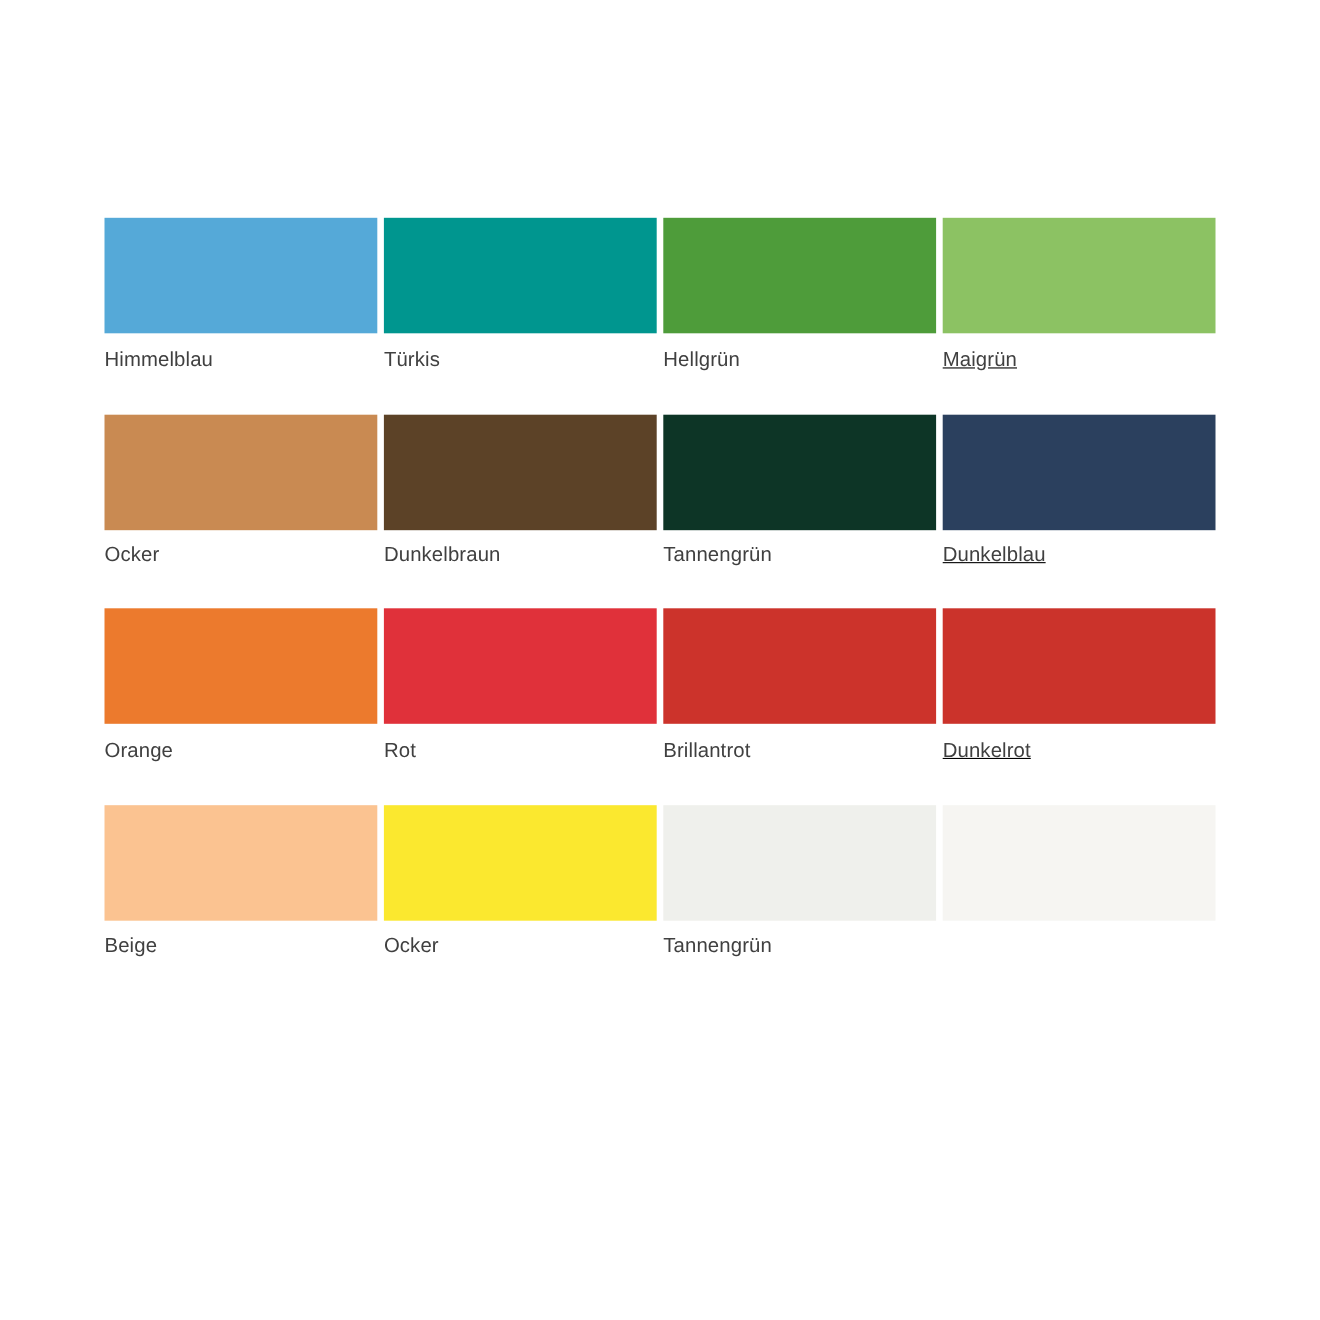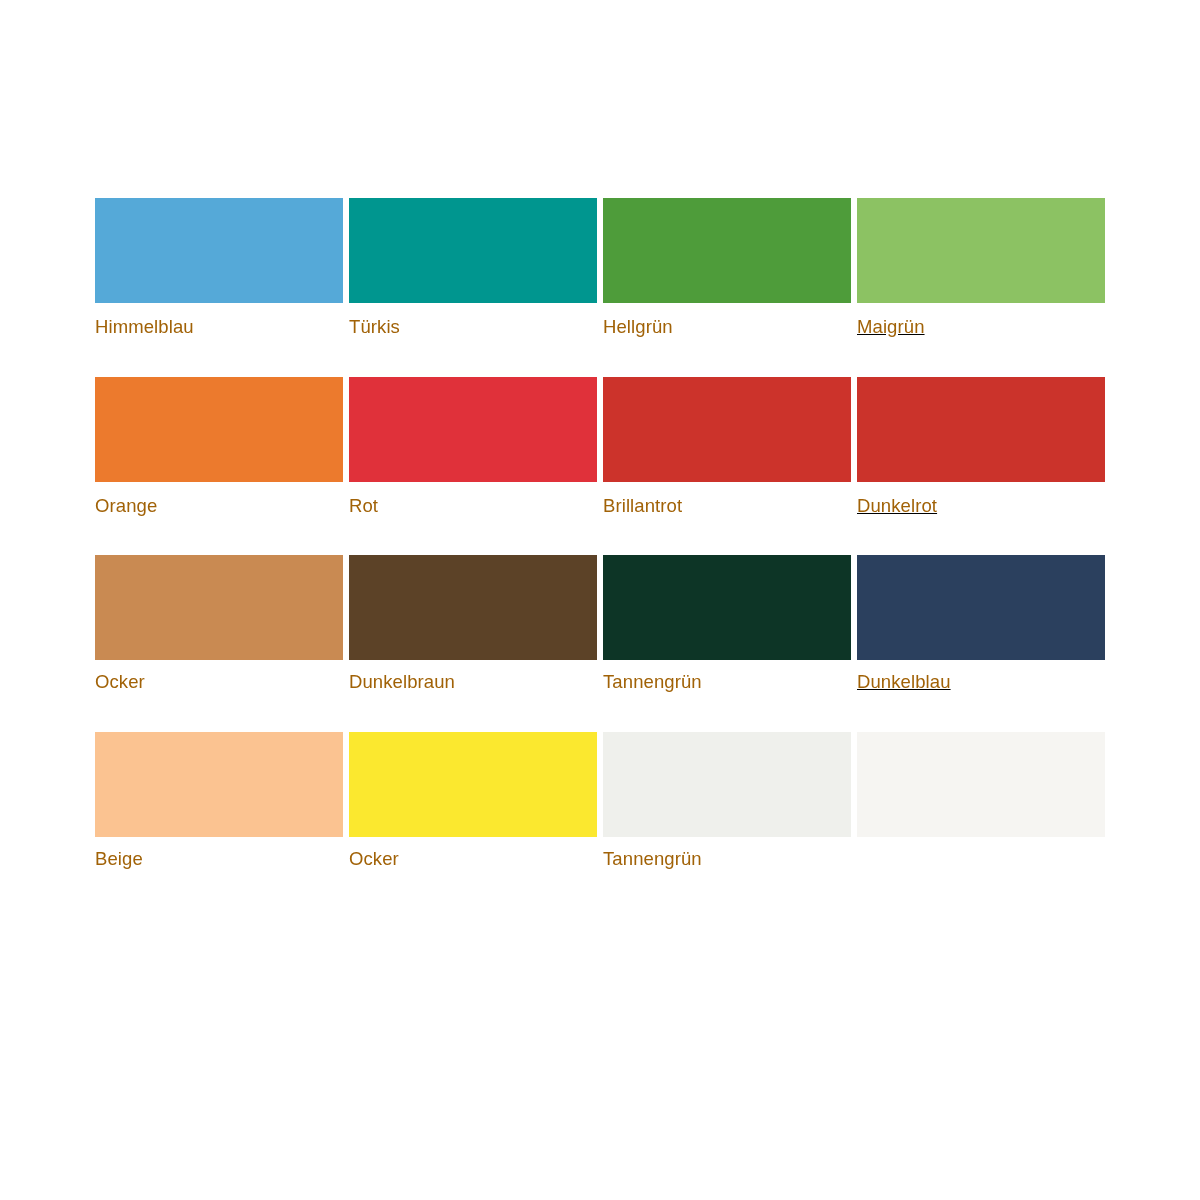--- a/index.html
+++ b/index.html
@@ -46,21 +46,21 @@
     width: 248px;
     height: 105px;
     display: block;
   }
 
   .swatch-label {
     display: block;
     font-family: "Liberation Sans", sans-serif;
     font-size: 18.5px;
     line-height: 1;
-    color: #a16207;
+    color: #404040;
     letter-spacing: 0.1px;
     padding-top: 13px;
     white-space: nowrap;
   }
 
   
   .palette-row.row-lowlabel .swatch-label {
     padding-top: 15px;
   }
 </style>
@@ -81,55 +81,55 @@
     <div class="swatch-cell">
       <span class="swatch-chip" style="background-color: rgb(78, 156, 58);"></span>
       <span class="swatch-label">Hellgrün</span>
     </div>
     <div class="swatch-cell">
       <span class="swatch-chip" style="background-color: rgb(140, 194, 99);"></span>
       <span class="swatch-label">Maigrün</span>
     </div>
   </div>
 
+  <div class="palette-row">
+    <div class="swatch-cell">
+      <span class="swatch-chip" style="background-color: rgb(201, 138, 82);"></span>
+      <span class="swatch-label">Ocker</span>
+    </div>
+    <div class="swatch-cell">
+      <span class="swatch-chip" style="background-color: rgb(92, 66, 39);"></span>
+      <span class="swatch-label">Dunkelbraun</span>
+    </div>
+    <div class="swatch-cell">
+      <span class="swatch-chip" style="background-color: rgb(13, 53, 38);"></span>
+      <span class="swatch-label">Tannengrün</span>
+    </div>
+    <div class="swatch-cell">
+      <span class="swatch-chip" style="background-color: rgb(43, 64, 94);"></span>
+      <span class="swatch-label">Dunkelblau</span>
+    </div>
+  </div>
+
   <div class="palette-row row-lowlabel">
     <div class="swatch-cell">
       <span class="swatch-chip" style="background-color: rgb(236, 122, 45);"></span>
       <span class="swatch-label">Orange</span>
     </div>
     <div class="swatch-cell">
       <span class="swatch-chip" style="background-color: rgb(224, 49, 58);"></span>
       <span class="swatch-label">Rot</span>
     </div>
     <div class="swatch-cell">
       <span class="swatch-chip" style="background-color: rgb(204, 51, 43);"></span>
       <span class="swatch-label">Brillantrot</span>
     </div>
     <div class="swatch-cell">
       <span class="swatch-chip" style="background-color: rgb(203, 51, 43);"></span>
       <span class="swatch-label">Dunkelrot</span>
-    </div>
-  </div>
-
-  <div class="palette-row">
-    <div class="swatch-cell">
-      <span class="swatch-chip" style="background-color: rgb(201, 138, 82);"></span>
-      <span class="swatch-label">Ocker</span>
-    </div>
-    <div class="swatch-cell">
-      <span class="swatch-chip" style="background-color: rgb(92, 66, 39);"></span>
-      <span class="swatch-label">Dunkelbraun</span>
-    </div>
-    <div class="swatch-cell">
-      <span class="swatch-chip" style="background-color: rgb(13, 53, 38);"></span>
-      <span class="swatch-label">Tannengrün</span>
-    </div>
-    <div class="swatch-cell">
-      <span class="swatch-chip" style="background-color: rgb(43, 64, 94);"></span>
-      <span class="swatch-label">Dunkelblau</span>
     </div>
   </div>
 
   <div class="palette-row">
     <div class="swatch-cell">
       <span class="swatch-chip" style="background-color: rgb(251, 195, 145);"></span>
       <span class="swatch-label">Beige</span>
     </div>
     <div class="swatch-cell">
       <span class="swatch-chip" style="background-color: rgb(251, 232, 47);"></span>

